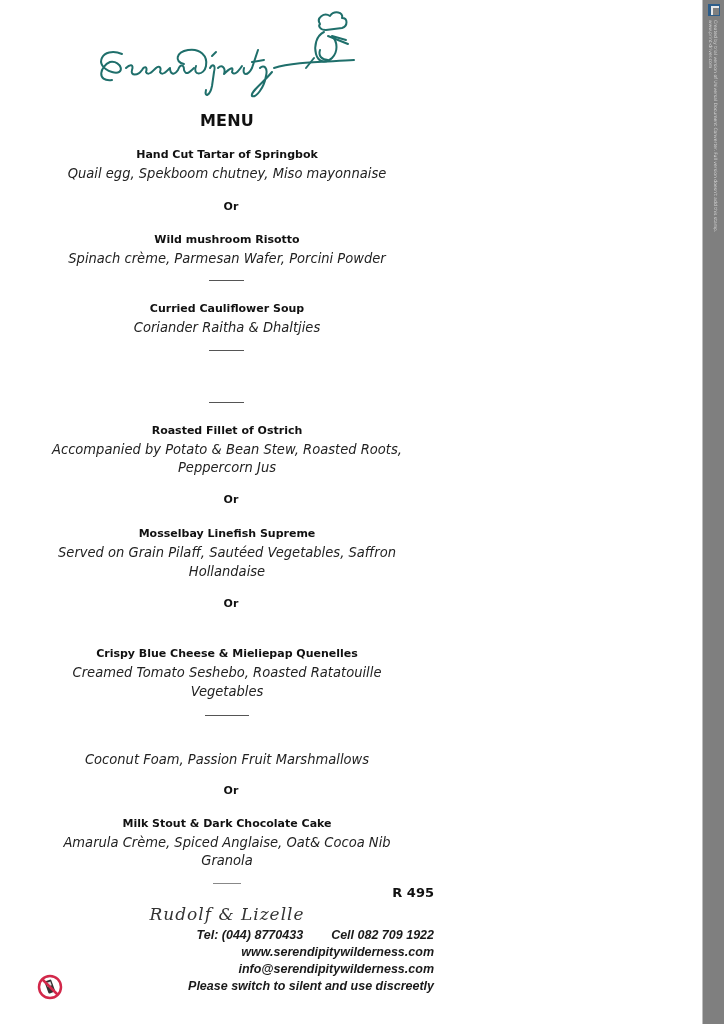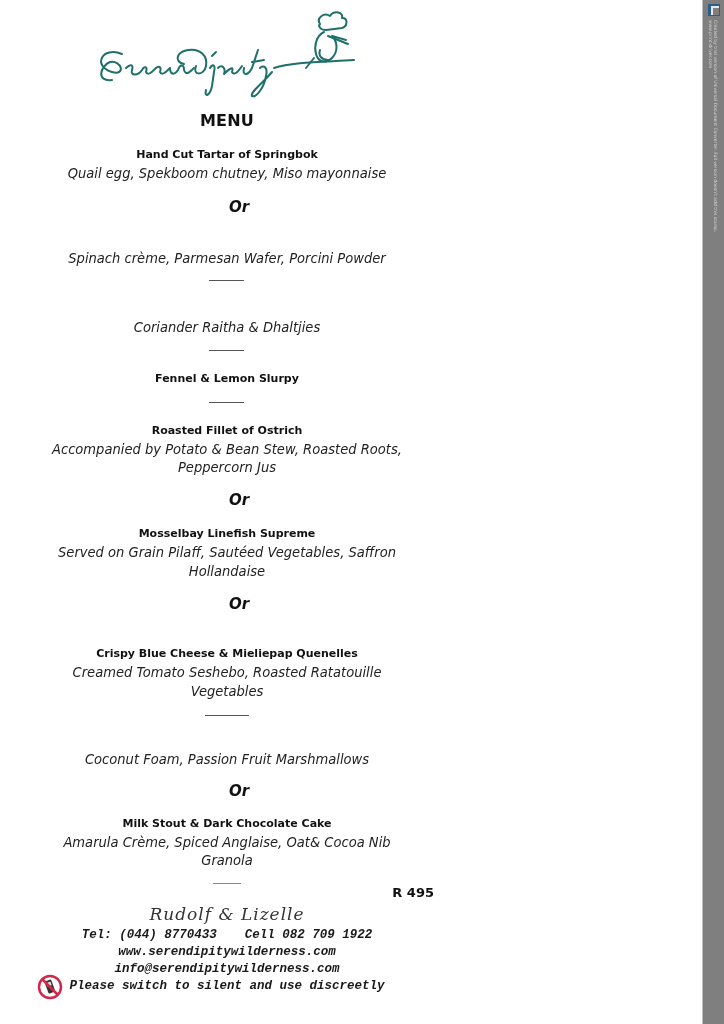--- a/index.html
+++ b/index.html
@@ -60,27 +60,26 @@
       font-family: "DejaVu Sans", sans-serif;
       font-style: italic;
       font-weight: normal;
       font-size: 13.5px;
       line-height: 18px;
       color: #222;
       transform: scaleX(0.97);
     }
     .or {
       position: absolute;
-      left: 32px;
-      width: 414px;
-      text-align: center;
-      font-weight: bold;
-      font-size: 15px;
-      line-height: 18px;
-      font-style: italic;
+      left: 24px;
+      width: 414px;
+      text-align: center;
+      font-weight: bold;
+      font-size: 11px;
+      line-height: 18px;
     }
     .sep {
       position: absolute;
       height: 1px;
       background: #555;
     }
     .price {
       position: absolute;
       left: 20px;
       width: 414px;
@@ -98,22 +97,22 @@
       font-family: "DejaVu Serif", serif;
       font-style: italic;
       font-size: 17px;
       color: #333;
       letter-spacing: 1px;
     }
     .contact {
       position: absolute;
       left: 20px;
       width: 414px;
-      text-align: center;
-      font-family: Liberation Mono, monospace;
+      text-align: right;
+      font-family: Liberation Sans, sans-serif;
       font-style: italic;
       font-weight: bold;
       font-size: 12.5px;
       line-height: 17px;
       color: #1a1a1a;
     }
     .contact .gap { display: inline-block; width: 28px; }
     .no-phone {
       position: absolute;
       left: 37px;
@@ -176,27 +175,28 @@
       <path d="M228 44 C226 50, 230 54, 236 54"></path>
       <path d="M222 52 L214 62"></path>
     </g>
   </svg>
 
   <div class="menu-title">MENU</div>
 
   <div class="dish-title" style="top:146px">Hand Cut Tartar of Springbok</div>
   <div class="dish-desc" style="top:164px">Quail egg, Spekboom chutney, Miso mayonnaise</div>
   <div class="or" style="top:198px">Or</div>
+  <div class="dish-title" style="top:231px">Wild mushroom Risotto</div>
   <div class="dish-desc" style="top:249px">Spinach crème, Parmesan Wafer, Porcini Powder</div>
   <div class="sep" style="left:209px; width:35px; top:280px"></div>
 
+  <div class="dish-title" style="top:300px">Curried Cauliflower Soup</div>
   <div class="dish-desc" style="top:318px">Coriander Raitha &amp; Dhaltjies</div>
   <div class="sep" style="left:209px; width:35px; top:350px"></div>
 
-  <div class="dish-title" style="top:370px">Fennel &amp; Lemon Slurpy</div>
   <div class="sep" style="left:209px; width:35px; top:402px"></div>
 
   <div class="dish-title" style="top:422px">Roasted Fillet of Ostrich</div>
   <div class="dish-desc" style="top:440px">Accompanied by Potato &amp; Bean Stew, Roasted Roots,</div>
   <div class="dish-desc" style="top:458px">Peppercorn Jus</div>
   <div class="or" style="top:491px">Or</div>
 
   <div class="dish-title" style="top:525px">Mosselbay Linefish Supreme</div>
   <div class="dish-desc" style="top:543px">Served on Grain Pilaff, Sautéed Vegetables, Saffron</div>
   <div class="dish-desc" style="top:562px">Hollandaise</div>

